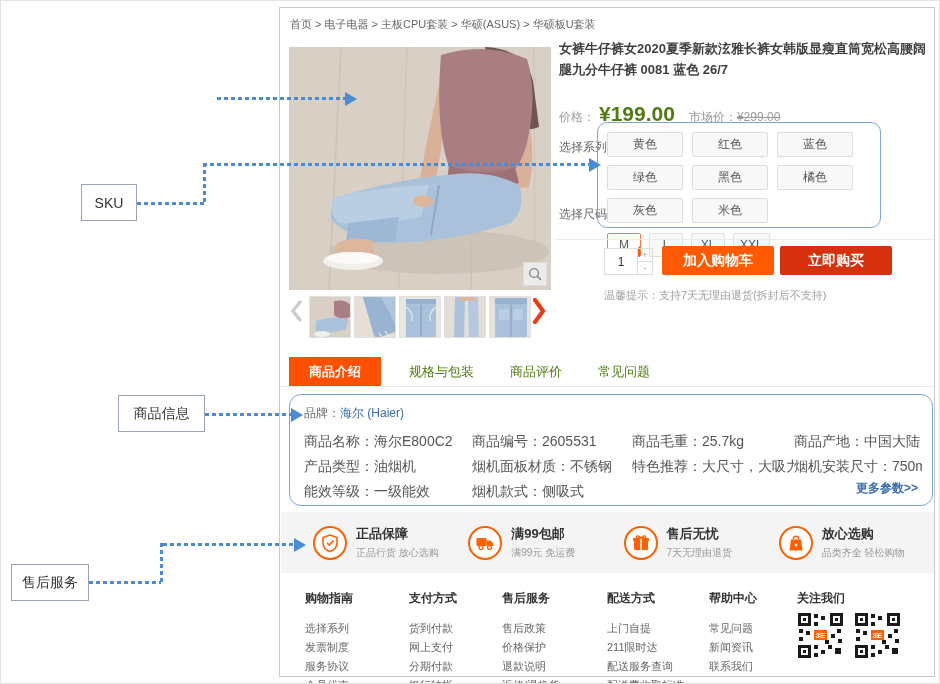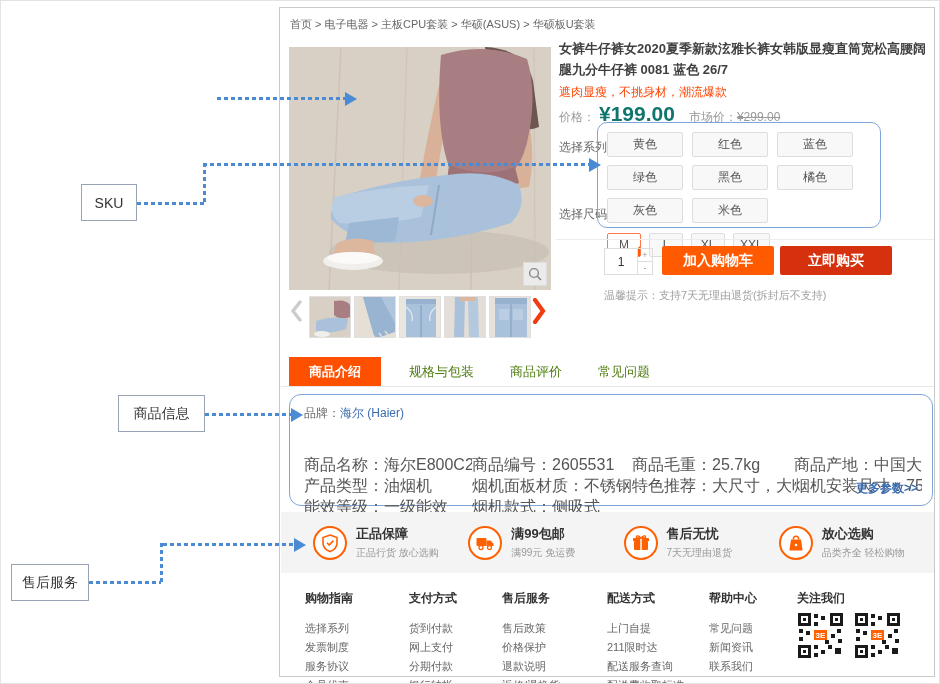--- a/index.html
+++ b/index.html
@@ -28,21 +28,21 @@
   .zoom-box { position:absolute; right:4px; bottom:4px; width:24px; height:24px; background:rgba(238,238,238,.92);
               border:1px solid #ddd; display:flex; align-items:center; justify-content:center; }
   .thumb-strip { position:absolute; left:0; top:286px; width:271px; height:48px; }
   .tchev { position:absolute; top:6px; }
   .thumb { position:absolute; top:2px; width:42px; height:42px; border:1px solid #e0e0e0; overflow:hidden; background:#dfe7ef; }
 
   
   .title { position:absolute; left:279px; top:30px; width:368px; font-size:13px; font-weight:bold; color:#3f3f3f; line-height:21px; }
   .promo { position:absolute; left:279px; top:76px; font-size:12px; color:#ff4400; }
   .price-row { position:absolute; left:279px; top:94px; font-size:12px; color:#999; }
-  .price-row .cur { color:#0f766e; font-size:21px; font-weight:bold; margin:0 14px 14px 4px; }
+  .price-row .cur { color:#4d7c0f; font-size:21px; font-weight:bold; margin:0 14px 14px 4px; }
   .price-row .mkt s { color:#999; }
   .sku-lab { position:absolute; font-size:12px; color:#666; }
   .sku-box { position:absolute; left:317px; top:114px; width:284px; height:106px;
              border:1px solid #7ea6d9; border-radius:10px; padding:9px 0 0 9px; }
   .chip { display:inline-block; padding:3px 25px; background:#f8f8f8; border:1px solid #ddd; border-radius:2px;
           margin:0 9px 8px 0; font-size:12px; color:#555; cursor:pointer; }
   .size-row { margin-top:2px; }
   .schip { display:inline-block; min-width:34px; text-align:center; padding:4px 6px; background:#f8f8f8;
            border:1px solid #ddd; border-radius:2px; margin-right:8px; font-size:12px; color:#555; position:relative; cursor:pointer; }
   .schip.selected { background:#fff; border:1px solid #ff7744; }
@@ -64,21 +64,21 @@
   .tabs { position:absolute; left:1px; top:349px; width:653px; height:30px; border-bottom:1px solid #e8e8e8;
           display:flex; align-items:stretch; padding-left:8px; }
   .tab { font-size:13px; color:#4d7c0f; line-height:30px; margin-right:36px; cursor:pointer; }
   .tab.active { background:#ff5000; color:#fff; font-weight:bold; padding:0 20px; margin-right:28px; }
 
   
   .info-box { position:absolute; left:9px; top:386px; width:644px; height:112px; border:1px solid #7ea6d9; border-radius:12px; }
   .brand-row { position:absolute; left:14px; top:10px; font-size:12px; color:#666; }
   .brand-row a { color:#3a6bb0; text-decoration:none; }
   .fields { position:absolute; left:14px; top:38px; right:10px; display:grid;
-            grid-template-columns:168px 160px 162px auto; font-size:16px; color:#555;margin-top:22px; }
+            grid-template-columns:168px 160px 162px auto; row-gap:7px; font-size:14px; color:#555; }
   .fld { white-space:nowrap; overflow:hidden; }
   .more-link { position:absolute; right:14px; bottom:8px; font-size:12px; font-weight:bold; color:#3a6bb0; cursor:pointer; }
 
   
   .services { position:absolute; left:1px; top:504px; width:653px; height:61px; background:#f4f4f4;
               display:flex; align-items:center; padding-left:32px; }
   .svc { flex:1; display:flex; align-items:center; gap:9px; }
   .svc-icon { width:34px; height:34px; border:2px solid #ff6000; border-radius:50%;
               display:flex; align-items:center; justify-content:center; background:#fff; flex:0 0 auto; }
   .svc-title { font-size:13px; font-weight:bold; color:#333; }
@@ -206,21 +206,20 @@
           </svg>
       </div>
       <div class="tchev" style="left:252px;top:4px">
         <svg width="14" height="26" viewBox="0 0 14 26">
             <path d="M3 2 L11 13 L3 24" fill="none" stroke="#f03c10" stroke-width="4.2" stroke-linecap="round"></path>
           </svg>
       </div>
     </div>
 
     <div class="title">女裤牛仔裤女2020夏季新款泫雅长裤女韩版显瘦直筒宽松高腰阔腿九分牛仔裤 0081 蓝色 26/7</div>
-    <div class="promo">遮肉显瘦，不挑身材，潮流爆款</div>
 
     <div class="price-row">
       <span>价格：</span><span class="cur">¥199.00</span><span class="mkt"><span>市场价：</span><s>¥299.00</s></span>
     </div>
 
     <div class="sku-lab" style="left:279px;top:131px">选择系列：</div>
     <div class="sku-lab" style="left:279px;top:198px">选择尺码：</div>
 
     <div class="sku-box">
       <div>

